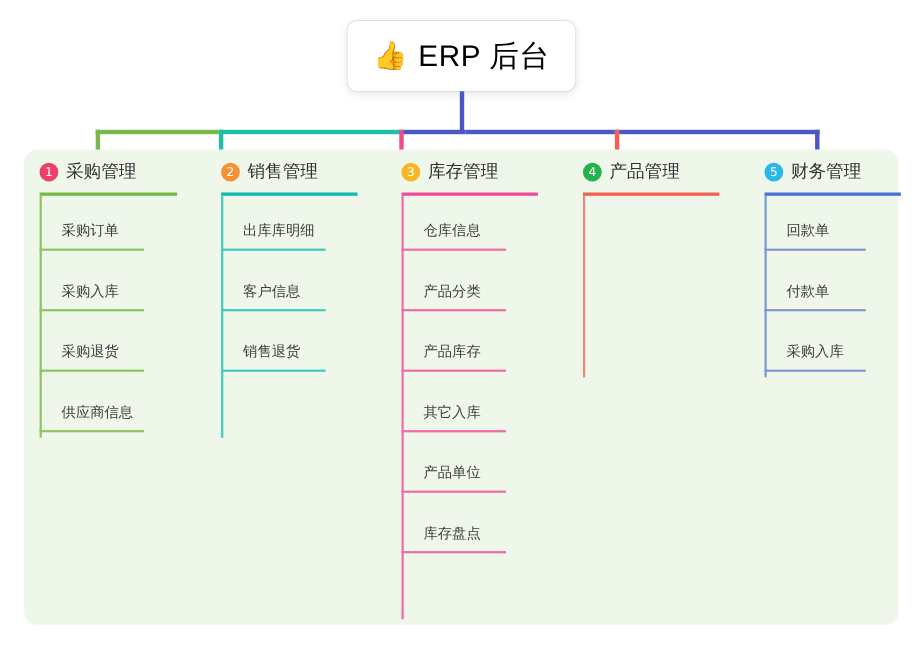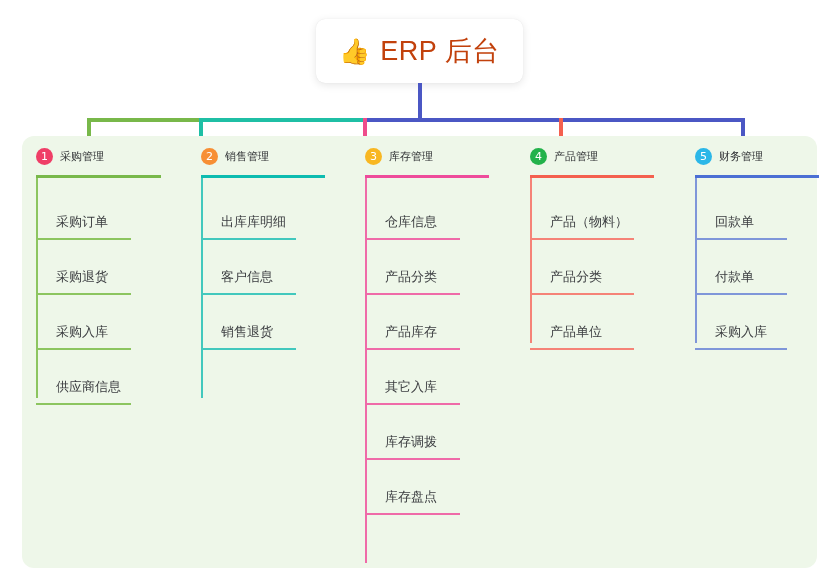--- a/index.html
+++ b/index.html
@@ -33,21 +33,21 @@
     box-sizing: border-box;
   }
   #root-card .thumb {
     font-size: 25px;
     line-height: 1;
     color: #f2c14b;
   }
   #root-card .root-title {
     font-size: 27px;
     letter-spacing: 0.5px;
-    color: #c2410c;
+    color: #000000;
     white-space: nowrap;
   }
 
   
   #trunk {
     position: absolute;
     left: 418px;
     top: 83px;
     width: 4px;
     height: 37px;
@@ -108,40 +108,40 @@
     height: 17px;
     border-radius: 50%;
     color: #ffffff;
     font-size: 11px;
     line-height: 17px;
     text-align: center;
     flex: 0 0 auto;
     font-family: "DejaVu Sans", sans-serif;
   }
   .col-title {
-    font-size: 11px;
+    font-size: 16px;
     color: #2f3134;
     white-space: nowrap;
   }
   .head-rule {
     height: 3px;
     margin-top: 7px;
   }
 
   
   .spine {
     position: absolute;
     left: 14px;
     top: 34px;
     width: 2px;
   }
 
   .leaves {
     position: relative;
-    margin-top: 13px;
+    margin-top: 1px;
   }
   .leaf {
     position: relative;
     height: 55px;
     box-sizing: border-box;
   }
   .leaf-label {
     position: absolute;
     left: 34px;
     top: 22px;
@@ -191,25 +191,25 @@
       <span class="col-title">采购管理</span>
     </div>
     <div class="head-rule" style="background: rgb(120, 184, 74); width: 125px; margin-left: 14px;"></div>
     <div class="spine" style="background: rgb(140, 197, 95); height: 220px;"></div>
     <div class="leaves">
       <div class="leaf">
         <span class="leaf-label">采购订单</span>
         <div class="leaf-rule" style="background: rgb(140, 197, 95); width: 95px;"></div>
       </div>
       <div class="leaf">
+        <span class="leaf-label">采购入库</span>
+        <div class="leaf-rule" style="background: rgb(140, 197, 95); width: 95px;"></div>
+      </div>
+      <div class="leaf">
         <span class="leaf-label">采购退货</span>
-        <div class="leaf-rule" style="background: rgb(140, 197, 95); width: 95px;"></div>
-      </div>
-      <div class="leaf">
-        <span class="leaf-label">采购入库</span>
         <div class="leaf-rule" style="background: rgb(140, 197, 95); width: 95px;"></div>
       </div>
       <div class="leaf">
         <span class="leaf-label">供应商信息</span>
         <div class="leaf-rule" style="background: rgb(140, 197, 95); width: 95px;"></div>
       </div>
     </div>
   </div>
 <div class="column" id="col-2">
     <div class="col-head">
@@ -251,50 +251,36 @@
       </div>
       <div class="leaf">
         <span class="leaf-label">产品库存</span>
         <div class="leaf-rule" style="background: rgb(239, 106, 168); width: 95px;"></div>
       </div>
       <div class="leaf">
         <span class="leaf-label">其它入库</span>
         <div class="leaf-rule" style="background: rgb(239, 106, 168); width: 95px;"></div>
       </div>
       <div class="leaf">
-        <span class="leaf-label">库存调拨</span>
+        <span class="leaf-label">产品单位</span>
         <div class="leaf-rule" style="background: rgb(239, 106, 168); width: 95px;"></div>
       </div>
       <div class="leaf">
         <span class="leaf-label">库存盘点</span>
         <div class="leaf-rule" style="background: rgb(239, 106, 168); width: 95px;"></div>
       </div>
     </div>
   </div>
 <div class="column" id="col-4">
     <div class="col-head">
       <span class="badge" style="background: rgb(35, 178, 75);">4</span>
       <span class="col-title">产品管理</span>
     </div>
     <div class="head-rule" style="background: rgb(244, 96, 79); width: 124px; margin-left: 14px;"></div>
     <div class="spine" style="background: rgb(245, 131, 119); height: 165px;"></div>
-    <div class="leaves">
-      <div class="leaf">
-        <span class="leaf-label">产品（物料）</span>
-        <div class="leaf-rule" style="background: rgb(245, 131, 119); width: 104px;"></div>
-      </div>
-      <div class="leaf">
-        <span class="leaf-label">产品分类</span>
-        <div class="leaf-rule" style="background: rgb(245, 131, 119); width: 104px;"></div>
-      </div>
-      <div class="leaf">
-        <span class="leaf-label">产品单位</span>
-        <div class="leaf-rule" style="background: rgb(245, 131, 119); width: 104px;"></div>
-      </div>
-    </div>
   </div>
 <div class="column" id="col-5">
     <div class="col-head">
       <span class="badge" style="background: rgb(43, 183, 232);">5</span>
       <span class="col-title">财务管理</span>
     </div>
     <div class="head-rule" style="background: rgb(75, 111, 212); width: 124px; margin-left: 14px;"></div>
     <div class="spine" style="background: rgb(127, 150, 217); height: 165px;"></div>
     <div class="leaves">
       <div class="leaf">

